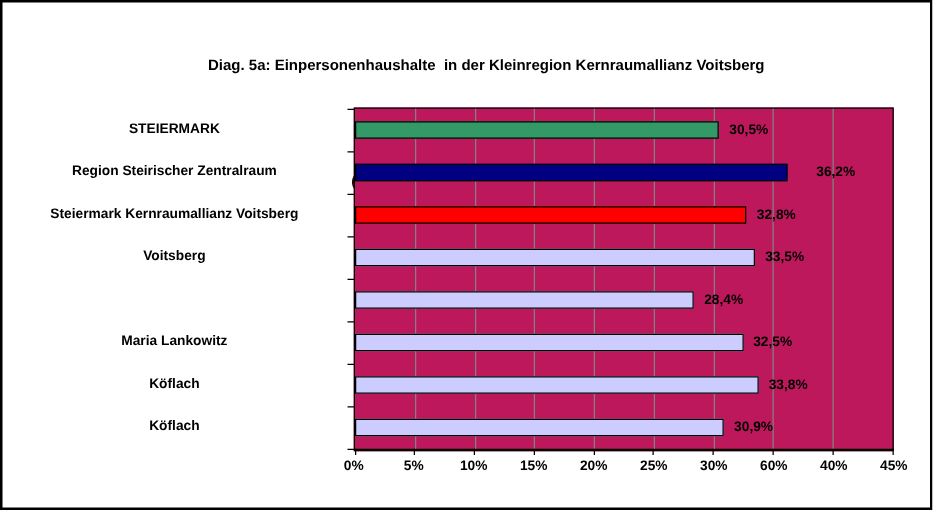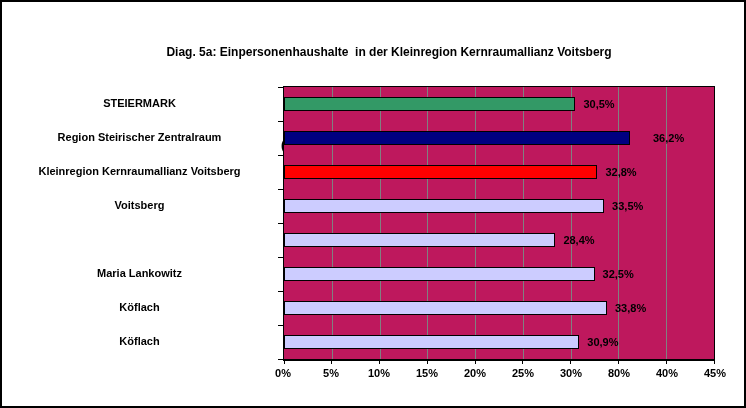--- a/index.html
+++ b/index.html
@@ -73,21 +73,21 @@
 <div class="frame">
   <div class="title">
     <div>Diag. 5a: Einpersonenhaushalte  in der Kleinregion Kernraumallianz Voitsberg</div>
     <div>(Anteile 2001 in %)</div>
     <div>(Landesstatistik  Steiermark, VZ 2001)</div>
   </div>
 
   <div class="ylabels" id="ylabels">
       <div class="ylabel" style="top: 10px;">STEIERMARK</div>
       <div class="ylabel" style="top: 44px;">Region Steirischer Zentralraum</div>
-      <div class="ylabel" style="top: 78px;">Kleinregion Kernraumallianz Voitsberg</div>
+      <div class="ylabel" style="top: 78px;">Steiermark Kernraumallianz Voitsberg</div>
       <div class="ylabel" style="top: 112px;">Voitsberg</div>
       <div class="ylabel" style="top: 180px;">Maria Lankowitz</div>
       <div class="ylabel" style="top: 214px;">Köflach</div>
       <div class="ylabel" style="top: 248px;">Köflach</div>
     </div>
 
   <div class="plot" id="plot">
       <div class="gridline" style="left: 11.1111%; background: rgb(128, 128, 128);"></div>
       <div class="gridline" style="left: 22.2222%; background: rgb(128, 128, 128);"></div>
       <div class="gridline" style="left: 33.3333%; background: rgb(128, 128, 128);"></div>
@@ -134,17 +134,17 @@
     </div>
 
   <div class="xlabels" id="xlabels">
       <div class="xlabel" style="left: 0%;">0%</div>
       <div class="xlabel" style="left: 11.1111%;">5%</div>
       <div class="xlabel" style="left: 22.2222%;">10%</div>
       <div class="xlabel" style="left: 33.3333%;">15%</div>
       <div class="xlabel" style="left: 44.4444%;">20%</div>
       <div class="xlabel" style="left: 55.5556%;">25%</div>
       <div class="xlabel" style="left: 66.6667%;">30%</div>
-      <div class="xlabel" style="left: 77.7778%;">80%</div>
+      <div class="xlabel" style="left: 77.7778%;">60%</div>
       <div class="xlabel" style="left: 88.8889%;">40%</div>
       <div class="xlabel" style="left: 100%; text-align: center;">45%</div>
     </div>
 </div>
 
 </body></html>

